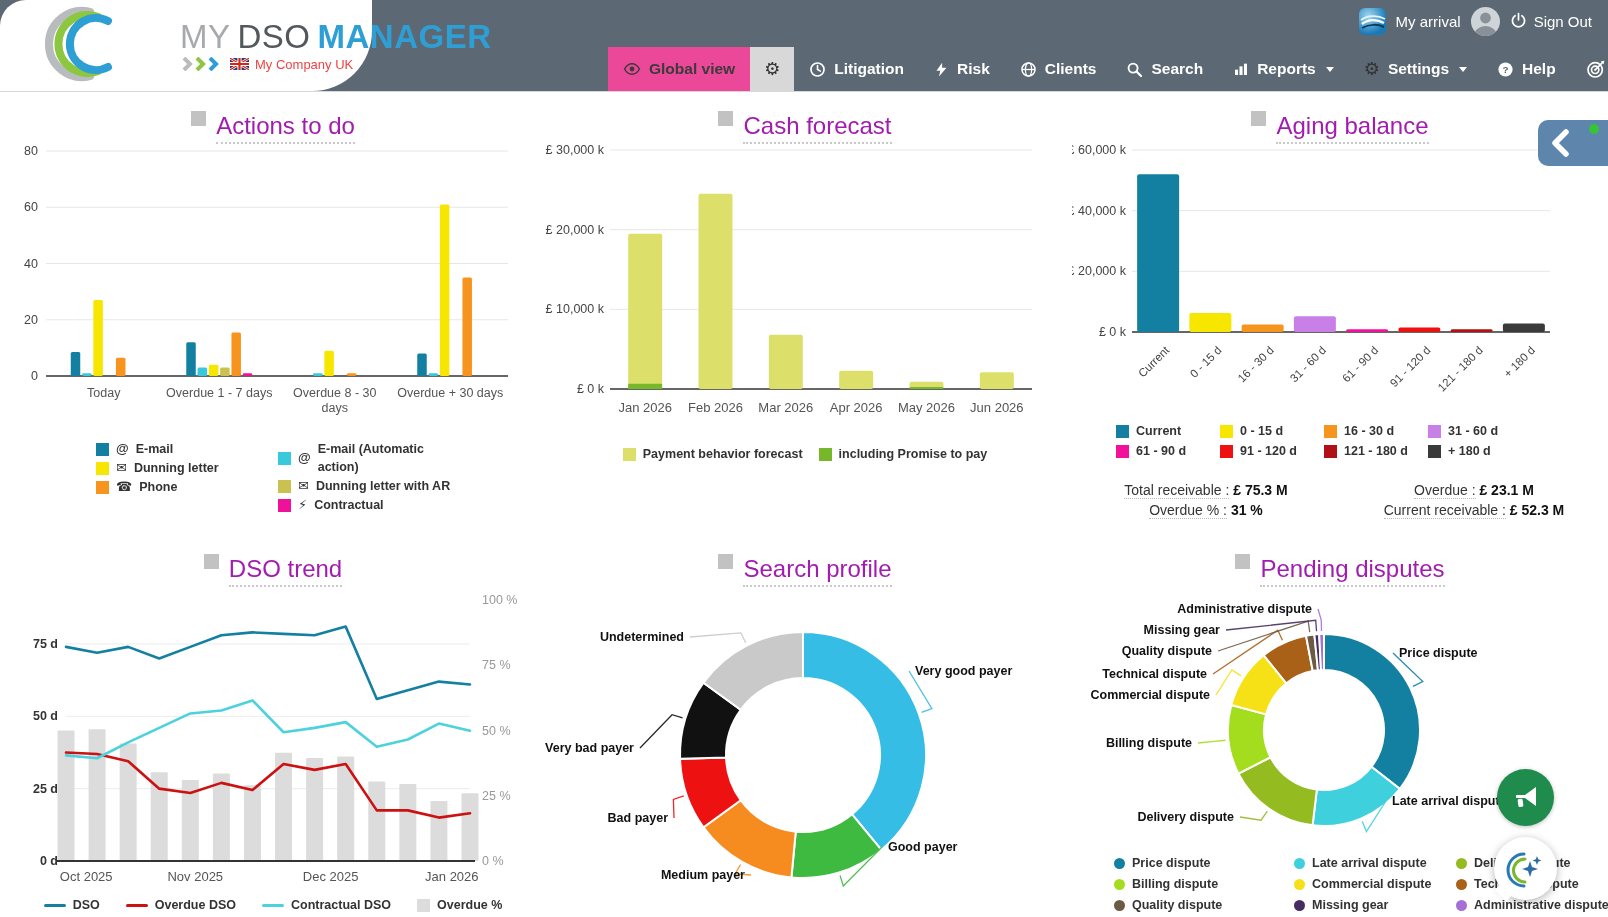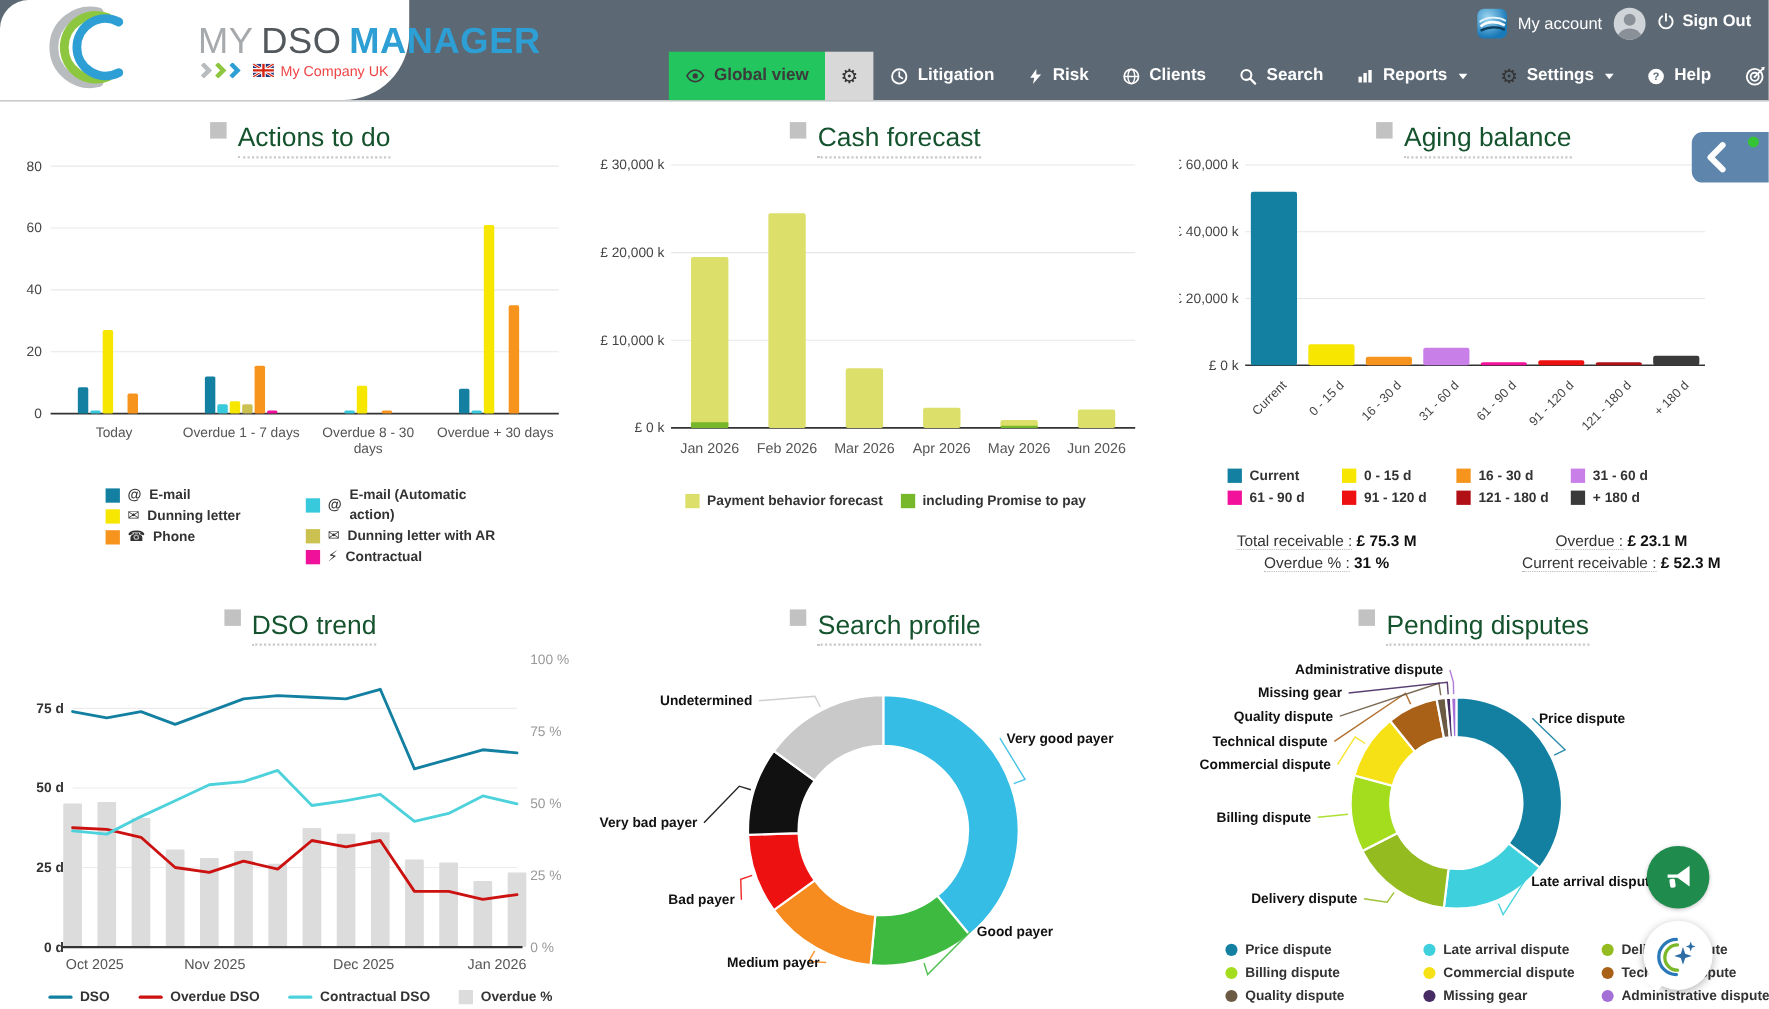--- a/index.html
+++ b/index.html
@@ -13,33 +13,33 @@
   .logo-line1{font-size:33px;letter-spacing:.5px;line-height:34px;}
   .logo-my{color:#a6aaad;font-weight:400;}
   .logo-dso{color:#53585c;font-weight:500;margin-left:7px;}
   .logo-manager{color:#2e9fd4;font-weight:700;margin-left:7px;}
   .logo-line2{display:flex;align-items:center;gap:6px;margin-top:3px;margin-left:2px;}
   .logo-company{color:#ef4444;font-size:13px;}
   .account-row{position:absolute;right:16px;top:7px;display:flex;align-items:center;gap:10px;color:#fff;font-size:15px;}
   .acct-logo{width:27px;height:27px;border-radius:6px;background:radial-gradient(circle at 35% 30%,#9fd8f2,#1a7ab8 70%);position:relative;overflow:hidden;}
   .acct-logo svg{position:absolute;left:0;top:0;}
   .avatar{width:29px;height:29px;border-radius:50%;background:#cfd4d8;overflow:hidden;display:flex;align-items:flex-end;justify-content:center;}
-  .signout{display:flex;gap:7px;cursor:pointer;font-weight:bold;}
+  .signout{display:flex;align-items:center;gap:7px;cursor:pointer;}
   .myaccount{cursor:pointer;}
   .nav-row{position:absolute;left:608px;bottom:0;height:44px;display:flex;align-items:stretch;}
   .nav-item{display:flex;align-items:center;gap:8px;padding:0 15px;color:#fff;font-size:15.5px;font-weight:600;cursor:pointer;white-space:nowrap;}
-  .nav-item.active{background:#22c55e;color:#3b3b3b;}
+  .nav-item.active{background:#ec4899;color:#3b3b3b;}
   .nav-item.subtab{background:#D8D8D8;color:#555;padding:0 14px;}
   .nav-item .caret{width:0;height:0;border-left:4.5px solid transparent;border-right:4.5px solid transparent;border-top:5px solid currentColor;margin-left:2px;}
   .nav-item .glyph{font-size:18px;line-height:1;}
   
   .panel{position:absolute;}
   .panel-title{display:flex;align-items:center;justify-content:center;gap:10px;margin-top:6px;height:34px;}
   .title-square{width:15px;height:15px;background:#c2c2c2;display:inline-block;}
-  .title-link{font-size:24px;color:#14532d;text-decoration:none;border-bottom:2px dotted #c9c9c9;padding-bottom:2px;cursor:pointer;margin-top:20px;}
+  .title-link{font-size:24px;color:#a21caf;text-decoration:none;border-bottom:2px dotted #c9c9c9;padding-bottom:2px;cursor:pointer;margin-top:20px;}
   
   .leg-item{display:flex;align-items:center;gap:7px;font-size:12.5px;color:#333;font-weight:600;cursor:pointer;line-height:18px;}
   .sw{width:13px;height:13px;display:inline-block;flex:0 0 auto;}
   .sw.round{border-radius:50%;width:11px;height:11px;}
   .sw.line{width:22px;height:3px;border-radius:2px;}
   .glyph{font-size:13px;color:#333;}
   .actions-legend{display:flex;padding-left:88px;margin-top:16px;}
   .actions-legend .col{display:flex;flex-direction:column;gap:1px;width:182px;}
   .cash-legend{display:flex;justify-content:center;gap:16px;margin-top:14px;}
   .aging-legend{display:grid;grid-template-columns:repeat(4,104px);margin:8px 0 0 44px;row-gap:2px;}
@@ -152,21 +152,21 @@
       </div>
     </div>
   <div class="account-row">
     <span class="acct-logo">
       <svg width="27" height="27" viewBox="0 0 27 27">
           <path d="M3 16 C9 11 18 11 25 15" stroke="#fff" stroke-width="2.4" fill="none"></path>
           <path d="M2 12 C9 7 19 7 26 11" stroke="#e6f4fb" stroke-width="1.6" fill="none"></path>
           <path d="M3 20 C10 16 19 16 25 19" stroke="#0b3d5c" stroke-width="2" fill="none"></path>
         </svg>
     </span>
-    <span class="myaccount">My account</span>
+    <span class="myaccount">My arrival</span>
     <span class="avatar">
       <svg width="29" height="29" viewBox="0 0 29 29">
           <circle cx="14.5" cy="11" r="5.4" fill="#8a9097"></circle>
           <path d="M3 29 a11.5 10 0 0 1 23 0 Z" fill="#8a9097"></path>
         </svg>
     </span>
     <span class="signout">
       <span><svg width="17" height="17" viewBox="0 0 24 24">
             <path d="M7.2 5.2 A8.6 8.6 0 1 0 16.8 5.2" stroke="#fff" stroke-width="2.4" fill="none" stroke-linecap="round"></path>
             <line x1="12" y1="2.2" x2="12" y2="11" stroke="#fff" stroke-width="2.4" stroke-linecap="round"></line>

